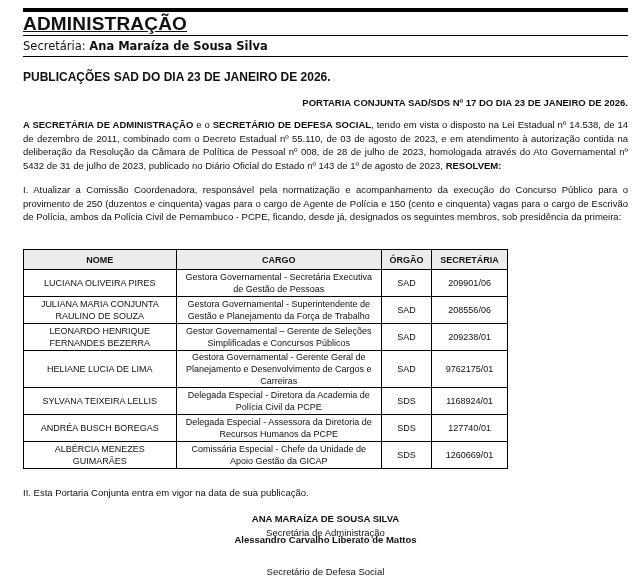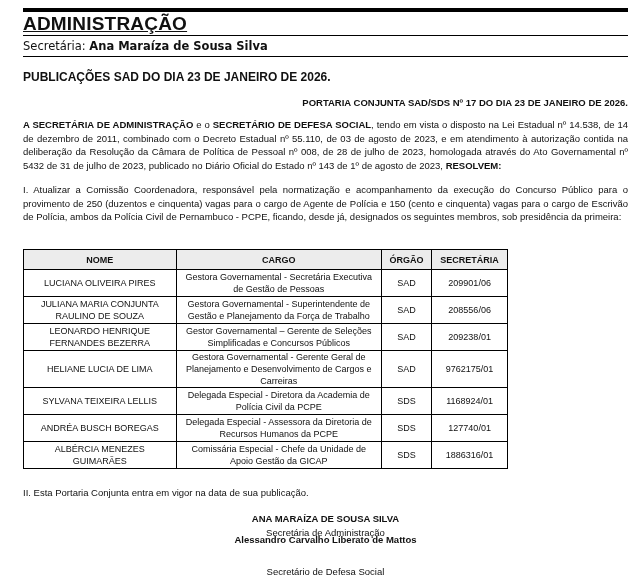--- a/index.html
+++ b/index.html
@@ -95,21 +95,21 @@
     <tr>
       <td>ANDRÉA BUSCH BOREGAS</td>
       <td>Delegada Especial - Assessora da Diretoria de Recursos Humanos da PCPE</td>
       <td>SDS</td>
       <td>127740/01</td>
     </tr>
     <tr>
       <td>ALBÉRCIA MENEZES GUIMARÃES</td>
       <td>Comissária Especial - Chefe da Unidade de Apoio Gestão da GICAP</td>
       <td>SDS</td>
-      <td>1886316/01</td>
+      <td>1260669/01</td>
     </tr>
   </tbody>
 </table>
 
 <div class="para3">II. Esta Portaria Conjunta entra em vigor na data de sua publicação.</div>
 
 <div class="sig name sig1n">ANA MARAÍZA DE SOUSA SILVA</div>
 <div class="sig sig1r">Secretária de Administração</div>
 <div class="sig name sig2n">Alessandro Carvalho Liberato de Mattos</div>
 <div class="sig sig2r">Secretário de Defesa Social</div>

